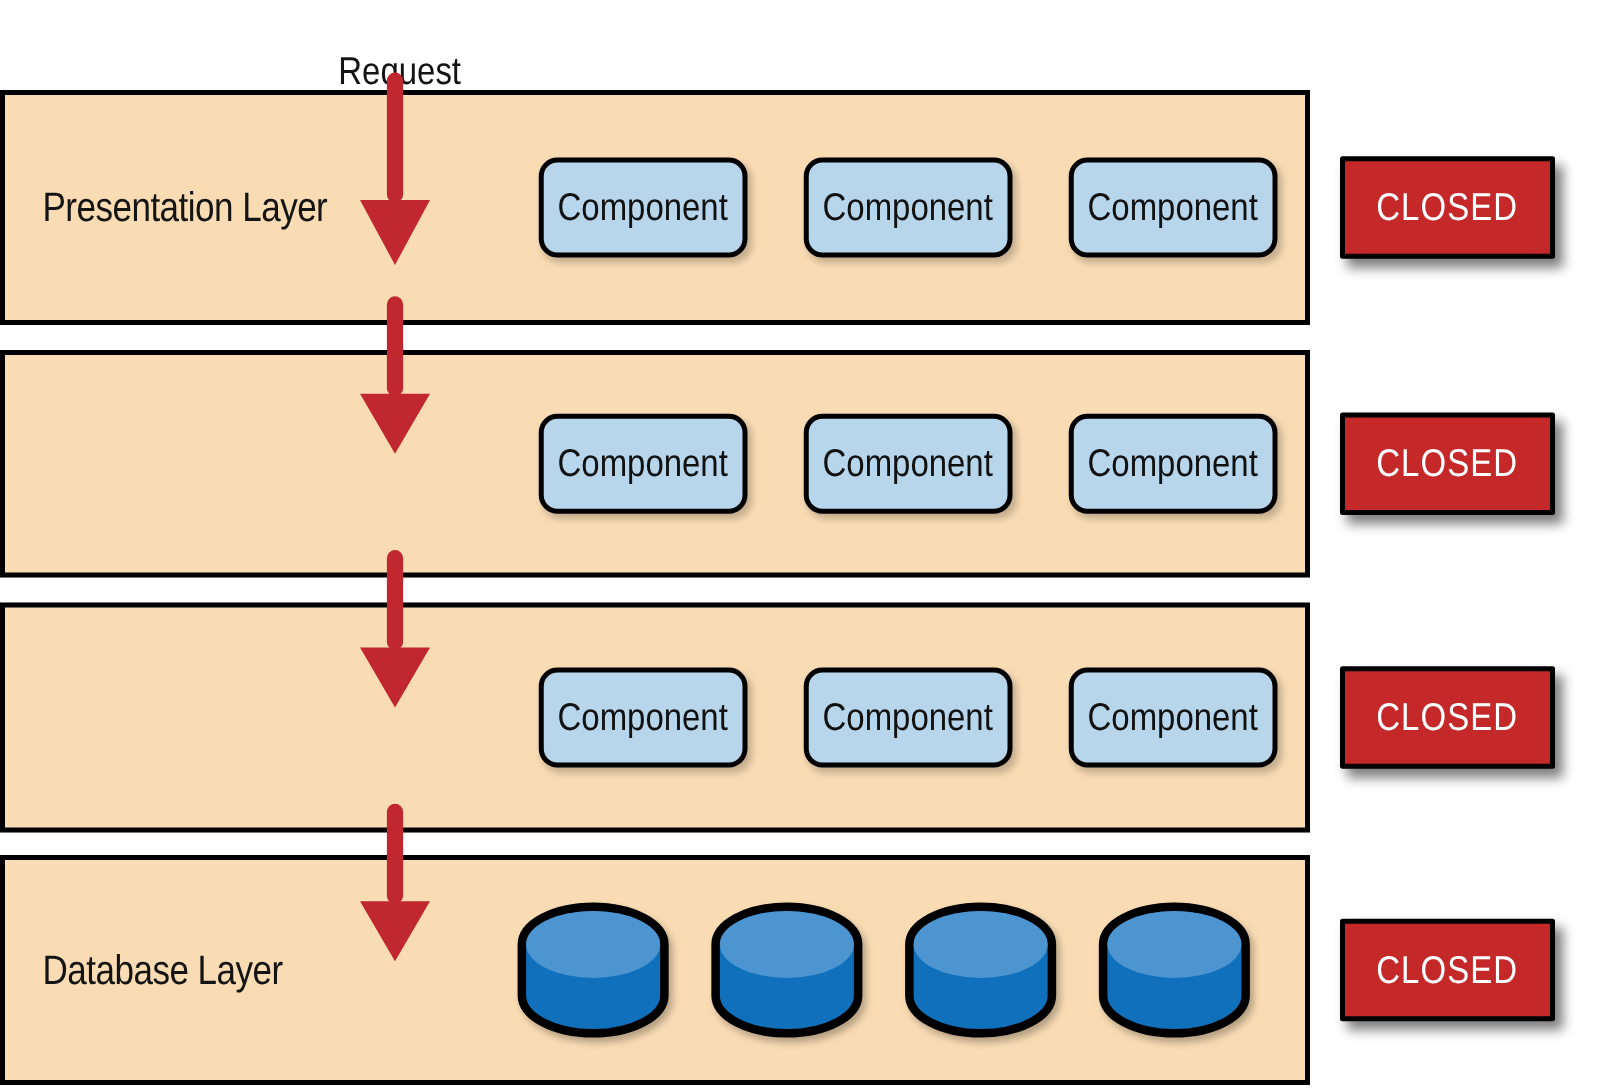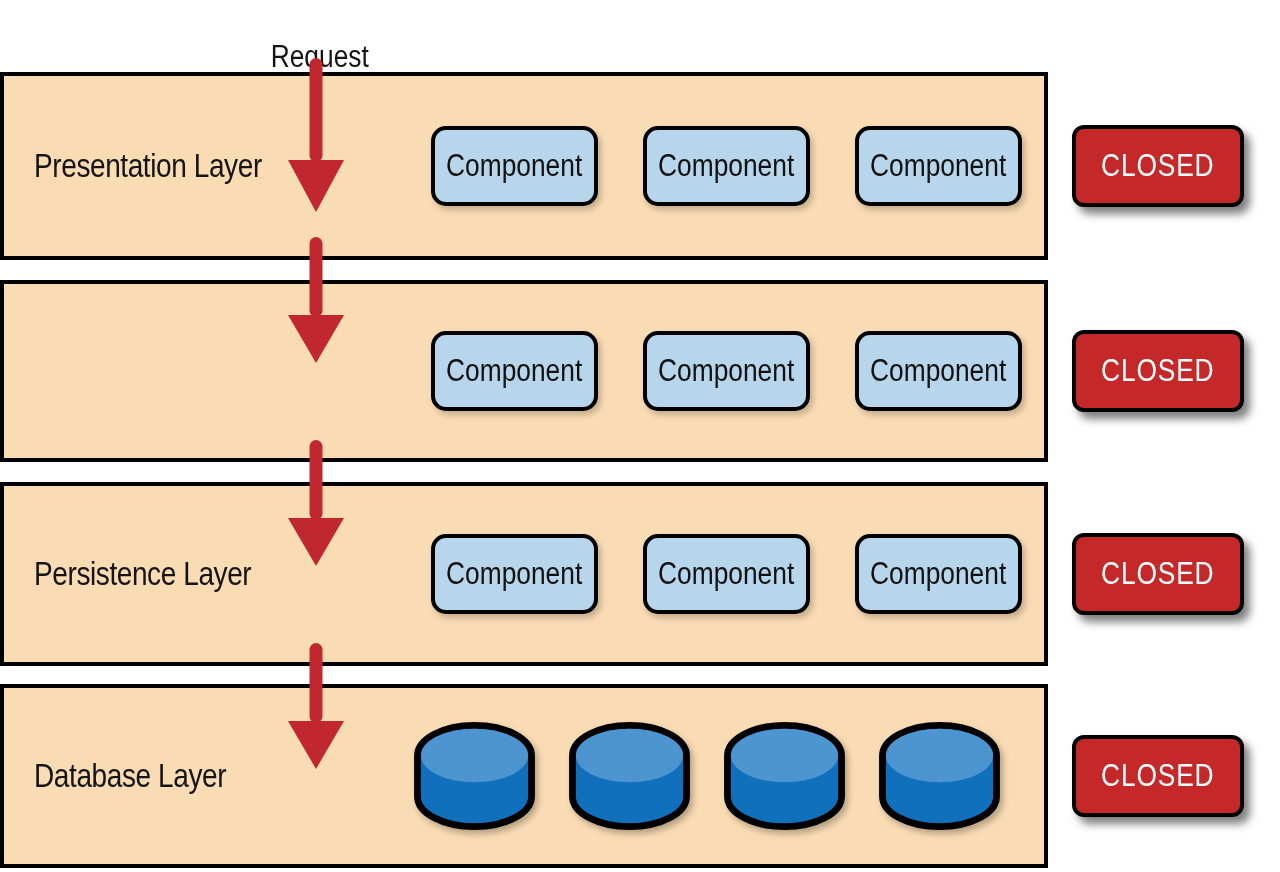--- a/index.html
+++ b/index.html
@@ -39,21 +39,21 @@
     border:4px solid var(--component_border,#000);
     border-radius:15px;
     display:flex; align-items:center; justify-content:center;
     font-size:31px; color:#111;
     box-shadow:3px 4px 6px rgba(0,0,0,0.22);
   }
   .closed-sign {
     position:absolute; left:1068px; top:50%; transform:translateY(-50%);
     width:172px; height:82px; box-sizing:border-box;
     background:var(--closed_fill,#c42829);
-    border:4px solid #000; border-radius:12px;
+    border:4px solid #000; border-radius:2px;
     display:flex; align-items:center; justify-content:center;
     font-size:31px; letter-spacing:1px; color:var(--closed_text,#fff);
     box-shadow:6px 7px 9px rgba(0,0,0,0.5);
   }
 
   .db-row {
     position:absolute; left:407px; top:50%; transform:translateY(-50%);
     display:flex; gap:28px; align-items:center;
   }
   .cylinder { width:127px; height:115px; filter:drop-shadow(3px 4px 3px rgba(0,0,0,0.28)); }
@@ -126,23 +126,20 @@
       <div class="component">
           <span class="condensed">Component</span>
         </div>
     </div>
     <div class="closed-sign">
       <span class="condensed">CLOSED</span>
     </div>
   </div>
 
   <div class="layer layer-3">
-    <div class="layer-label">
-      <span class="condensed left">Persistence Layer</span>
-    </div>
     <div class="comp-row">
       <div class="component">
           <span class="condensed">Component</span>
         </div>
       <div class="component">
           <span class="condensed">Component</span>
         </div>
       <div class="component">
           <span class="condensed">Component</span>
         </div>

